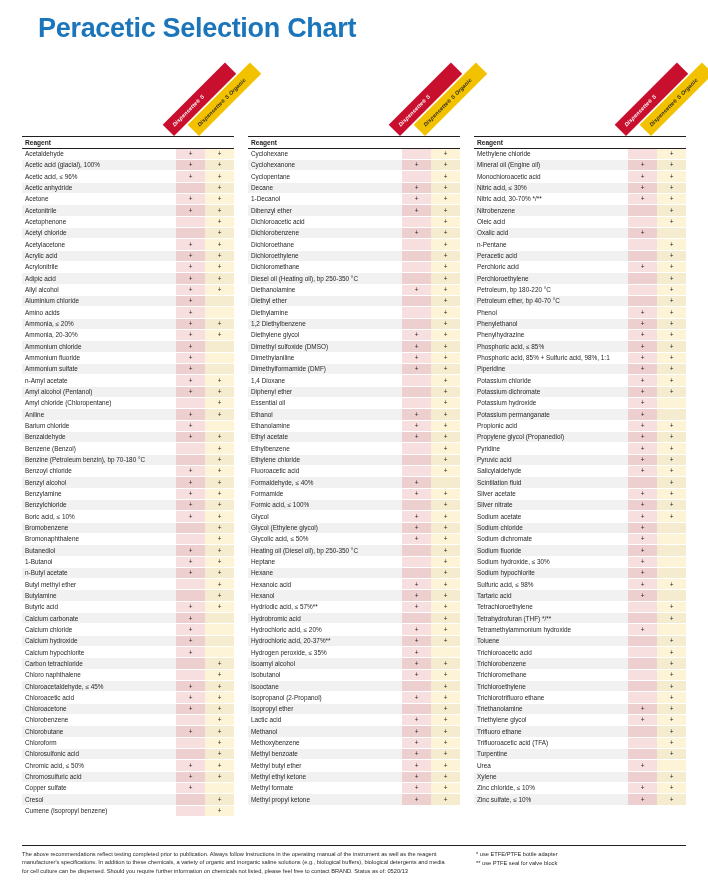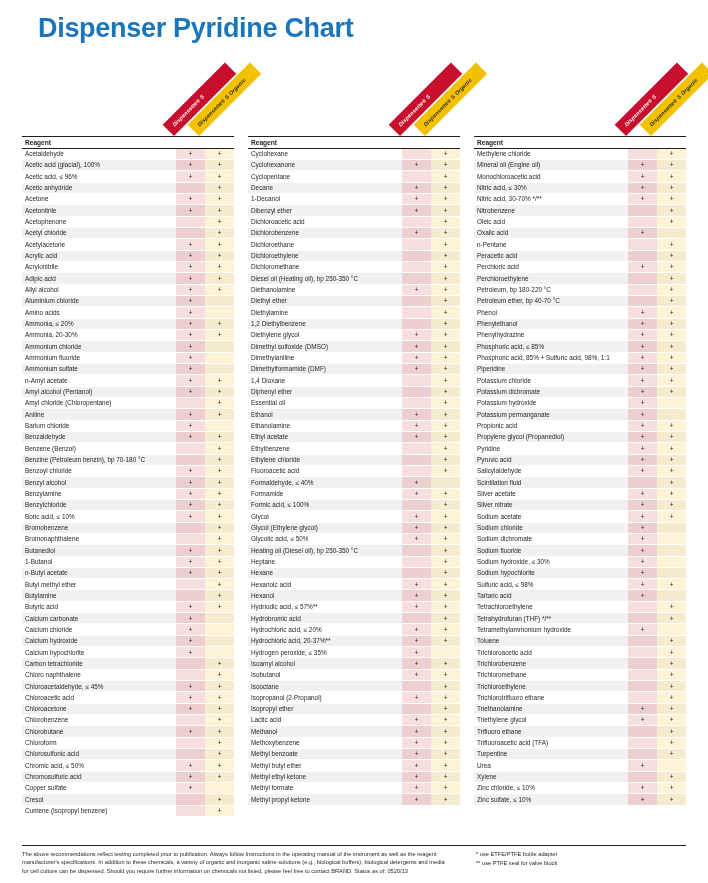--- a/index.html
+++ b/index.html
@@ -121,21 +121,21 @@
     line-height:1.6;
     width:210px;
   }
   .two-line{line-height:1.12;}
 </style>
 </head>
 <body>
 
 <div class="page">
 
-  <div class="title">Dispenser Pyridine Chart</div>
+  <div class="title">Peracetic Selection Chart</div>
 
   <div class="columns">
 
     <div class="col">
       <div class="banners">
         <div class="ribbon red">Dispensette® S</div>
         <div class="ribbon yellow">Dispensette® S Organic</div>
       </div>
       <table>
         <thead>

